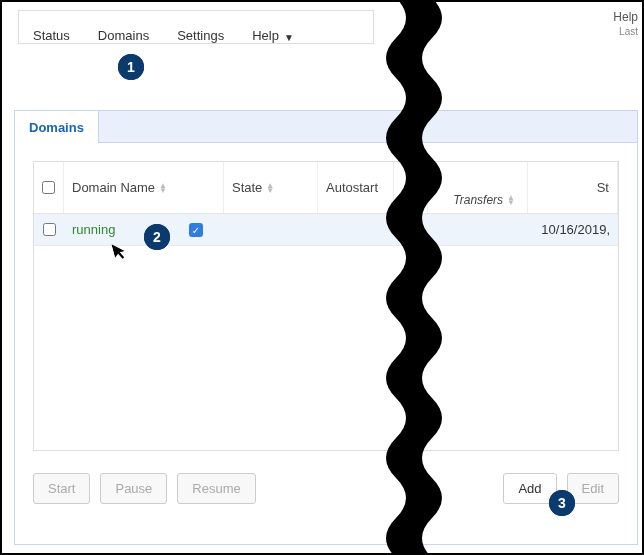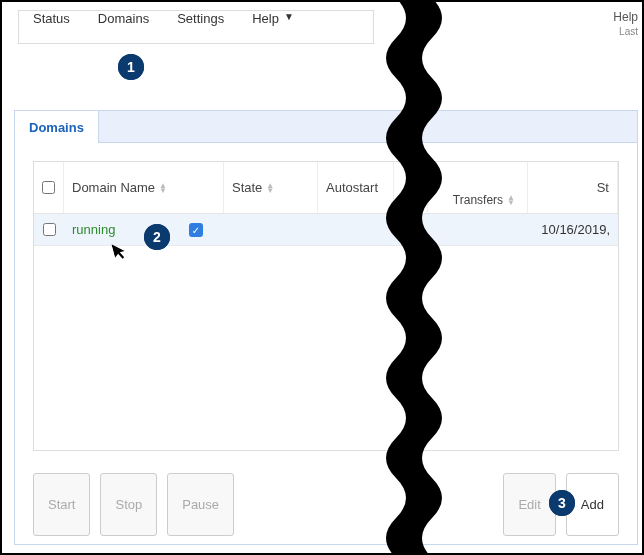--- a/index.html
+++ b/index.html
@@ -21,21 +21,21 @@
       border: 1px solid #ddd;
       height: 34px;
       margin: 8px 0 0 16px;
       width: 356px;
       background: #fff;
     }
     .topnav .nav-item {
       padding: 0 14px;
       height: 100%;
       display: flex;
-      align-items: flex-start;
+      align-items: flex-end;
       cursor: pointer;
       color: #333;
       border-right: 0;
     }
     .topnav .nav-item .caret {
       margin-left: 5px;
       font-size: 10px;
     }
     .login-info {
       position: absolute;
@@ -127,21 +127,21 @@
       flex-direction: column;
       line-height: 5px;
       font-size: 8px;
       color: #bbb;
     }
     .col-cb { width: 30px; justify-content: center; }
     .col-name { width: 160px; }
     .col-state { width: 94px; }
     .col-auto { width: 76px; }
     .col-mid { flex: 1; }
-    .col-transfers { width: 100px; justify-content:flex-end; padding-right:12px;}
+    .col-transfers { width: 100px; justify-content:flex-end; padding-right:12px;font-style:italic;}
     .col-start { width: 90px; text-align:right; justify-content:flex-end;}
     .trow {
       display: flex;
       height: 32px;
       align-items: center;
       background: #eef4fc;
       border-bottom: 1px solid #e9e9e9;
     }
     .td { padding: 0 8px; }
     .td.col-cb { display:flex; justify-content:center;}
@@ -161,21 +161,21 @@
       display: flex;
       gap: 10px;
       margin-top: 22px;
       align-items: center;
     }
     .btn {
       border: 1px solid #ccc;
       border-radius: 3px;
       background: #f8f8f8;
       color: #aaa;
-      padding: 23px 14px;
+      padding: 7px 14px;
       font-size: 13px;
       cursor: default;
     }
     .btn.enabled {
       color: #333;
       background: #fff;
       cursor: pointer;
     }
     .btnrow .spacer { flex: 1; }
     
@@ -280,25 +280,25 @@
       <div class="td col-mid"></div>
       <div class="td col-transfers"></div>
       <div class="td col-start" style="text-align:right;">
         <span>10/16/2019,</span>
       </div>
     </div>
   </div>
 
   <div class="btnrow">
     <button class="btn">Start</button>
-    <button class="btn">Stop</button>
     <button class="btn">Pause</button>
+    <button class="btn">Resume</button>
     <div class="spacer"></div>
+    <button class="btn enabled">Add</button>
     <button class="btn">Edit</button>
-    <button class="btn enabled">Add</button>
   </div>
 </div>
 
 <div class="cursor" style="left:112px; top:240px;">
   <svg width="14" height="18" viewBox="0 0 14 18">
       <path d="M0 0 L0 14 L4 11 L7 17 L9 16 L6 10 L11 10 Z" fill="#000"></path>
     </svg>
 </div>
 
 <svg class="tear" viewBox="0 0 60 560" preserveAspectRatio="none">

